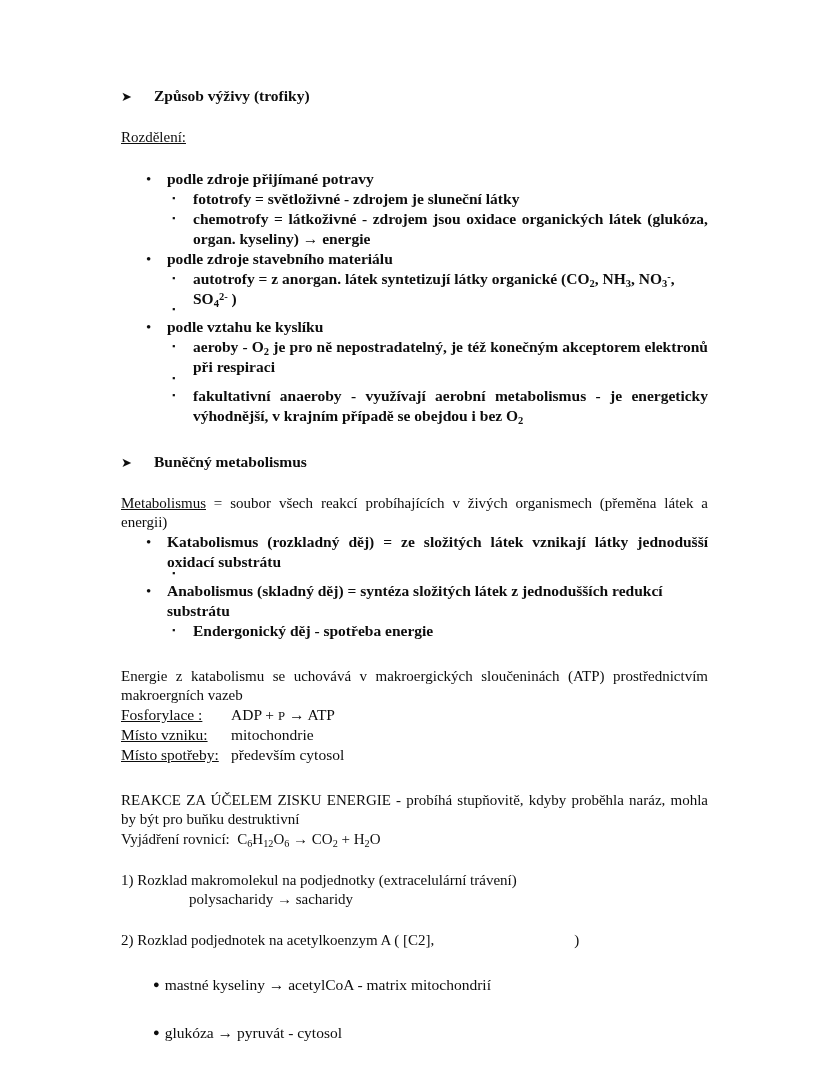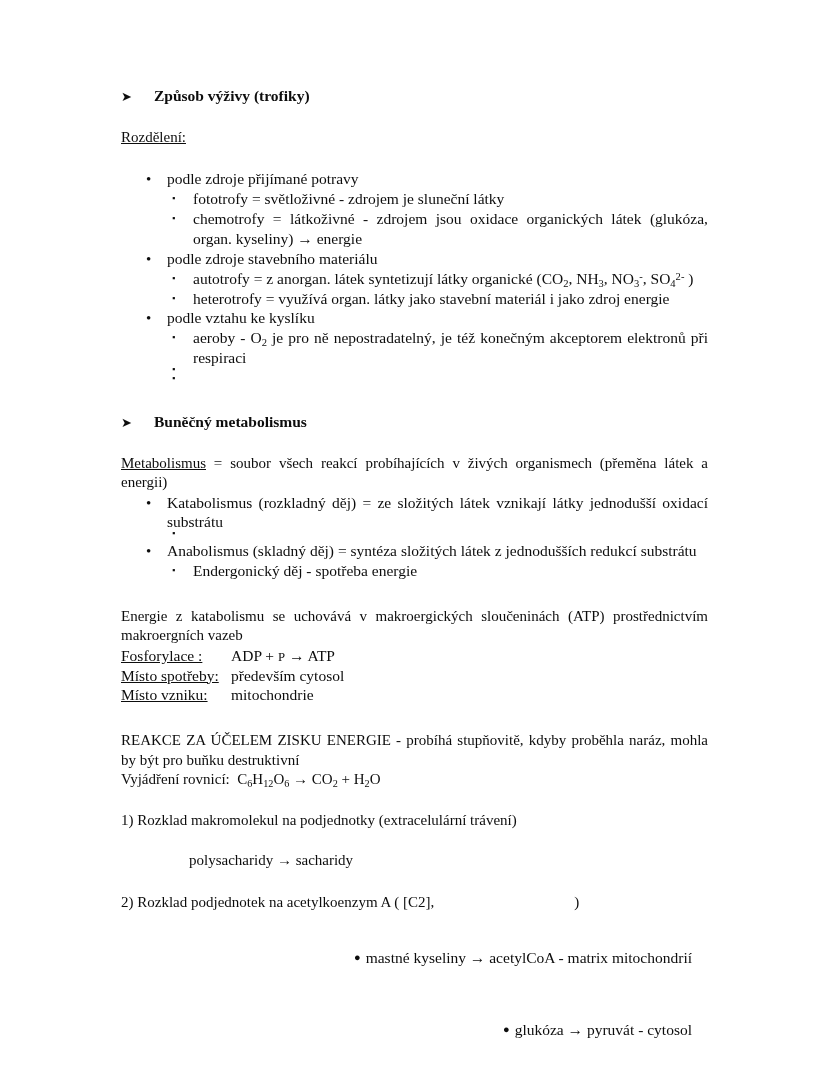--- a/index.html
+++ b/index.html
@@ -76,50 +76,51 @@
     flex: 0 0 21px;
     width: 21px;
     font-size: 9px;
     line-height: 1;
     position: relative;
     top: -3px;
   }
   .lvl1 .txt, .lvl2 .txt {
     flex: 1 1 auto;
     text-align: justify;
+    font-weight: bold;
   }
   .lvl1 .txt.nojust, .lvl2 .txt.nojust { text-align: left; }
 
   
   .dotrow {
     font-size: 15.5px;
     line-height: 1.285;
-    margin: 16px;
+    margin: 4px;
     padding-left: 28px;
-    text-align: right;
+    text-align: left;
   }
   .dotrow .dot {
     font-size: 11px;
     position: relative;
     top: -2px;
     padding-right: 5px;
   }
 
   
   .defrow {
     display: flex;
     font-size: 15.5px;
     line-height: 1.285;
     margin: 0;
   }
   .defrow .dlabel { flex: 0 0 110px; width: 110px; }
   .defrow .dval { flex: 1 1 auto; }
 
   
-  .indent { padding-left: 68px; margin-top: 21px; }
+  .indent { padding-left: 68px; }
   .sp20 { height: 20px; }
   .sp22 { height: 22px; }
   .sp26 { height: 26px; }
 
   sub { font-size: 0.68em; line-height: 0; vertical-align: -0.28em; }
   sup { font-size: 0.68em; line-height: 0; vertical-align: 0.42em; }
 
   .smallcap { font-size: 0.82em; }
 
   .gapfill { display: inline-block; width: 140px; }
@@ -159,36 +160,36 @@
     <div class="lvl1">
       <span class="mark">•</span>
       <span class="txt nojust">podle zdroje stavebního materiálu</span>
     </div>
     <div class="lvl2">
       <span class="mark">▪</span>
       <span class="txt nojust">autotrofy = z anorgan. látek syntetizují látky organické (CO<sub>2</sub>, NH<sub>3</sub>, NO<sub>3</sub><sup>-</sup>, SO<sub>4</sub><sup>2-</sup> )</span>
     </div>
     <div class="lvl2">
       <span class="mark">▪</span>
-      <span class="txt nojust">heterotrofy = využívá organ. látky jako stavební materiál i jako zdroj energie</span>
     </div>
 
     <div class="lvl1">
       <span class="mark">•</span>
       <span class="txt nojust">podle vztahu ke kyslíku</span>
     </div>
     <div class="lvl2">
       <span class="mark">▪</span>
       <span class="txt">aeroby - O<sub>2</sub> je pro ně nepostradatelný, je též konečným akceptorem elektronů při respiraci</span>
     </div>
     <div class="lvl2">
       <span class="mark">▪</span>
     </div>
     <div class="lvl2">
       <span class="mark">▪</span>
+      <span class="txt">fakultativní anaeroby - využívají aerobní metabolismus - je energeticky výhodnější, v krajním případě se obejdou i bez O<sub>2</sub></span>
     </div>
 
     <div class="sp26"></div>
 
     <div class="heading">
       <span class="arrow">➤</span>
       <span class="htext">Buněčný metabolismus</span>
     </div>
 
     <div class="sp22"></div>
@@ -213,27 +214,27 @@
 
     <div class="sp26"></div>
 
     <div class="para">Energie z katabolismu se uchovává v makroergických sloučeninách (ATP) prostřednictvím makroergních vazeb</div>
 
     <div class="defrow">
       <span class="dlabel u">Fosforylace :</span>
       <span class="dval">ADP + <span class="smallcap">P</span> → ATP</span>
     </div>
     <div class="defrow">
+      <span class="dlabel u">Místo vzniku:</span>
+      <span class="dval">mitochondrie</span>
+    </div>
+    <div class="defrow">
       <span class="dlabel u">Místo spotřeby:</span>
       <span class="dval">především cytosol</span>
     </div>
-    <div class="defrow">
-      <span class="dlabel u">Místo vzniku:</span>
-      <span class="dval">mitochondrie</span>
-    </div>
 
     <div class="sp26"></div>
 
     <div class="para"><span>REAKCE ZA ÚČELEM ZISKU ENERGIE</span><span> - probíhá stupňovitě, kdyby proběhla naráz, mohla by být pro buňku destruktivní</span></div>
 
     <div class="para nojust"><span>Vyjádření rovnicí:</span>&nbsp; C<sub>6</sub>H<sub>12</sub>O<sub>6</sub> → CO<sub>2</sub> + H<sub>2</sub>O</div>
 
     <div class="sp22"></div>
 
     <div class="para nojust">1) Rozklad makromolekul na podjednotky (extracelulární trávení)</div>

